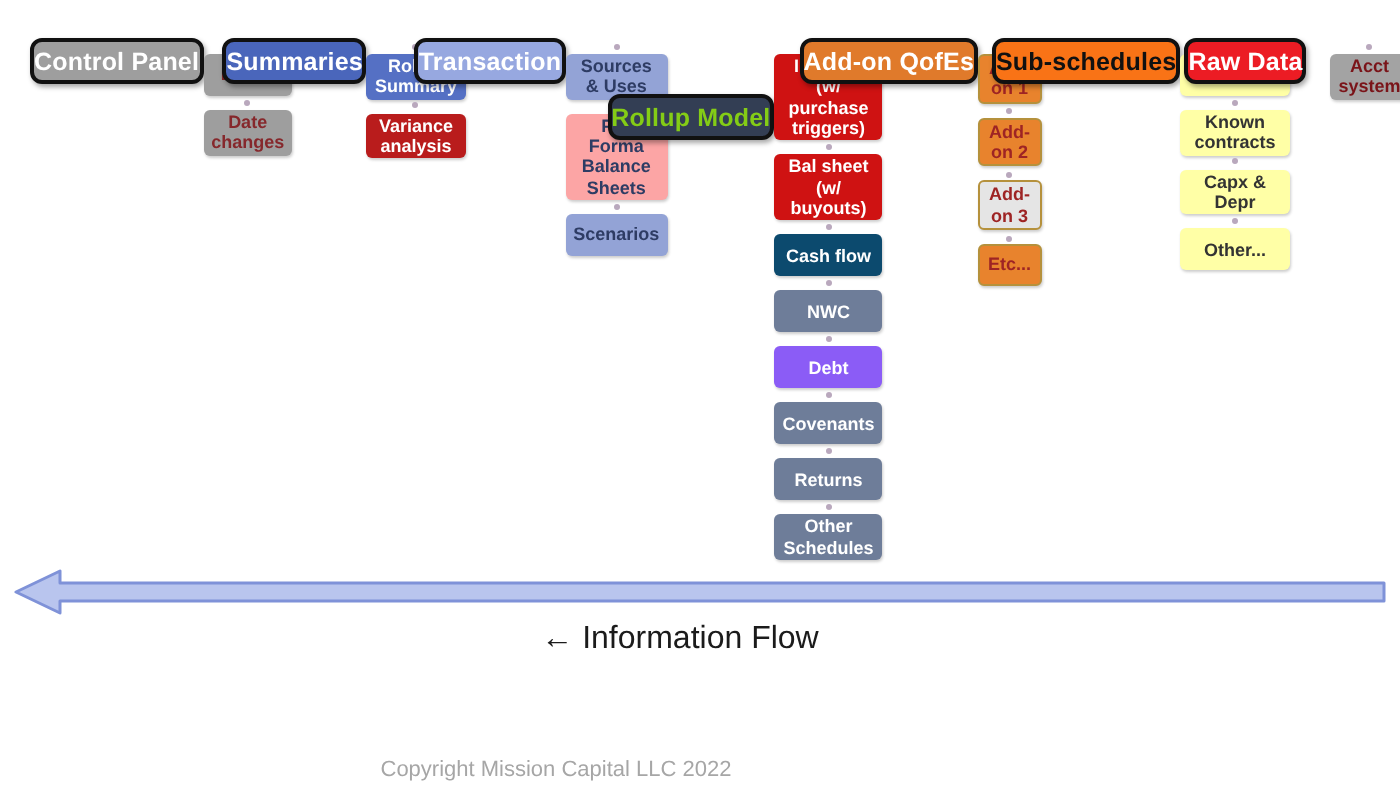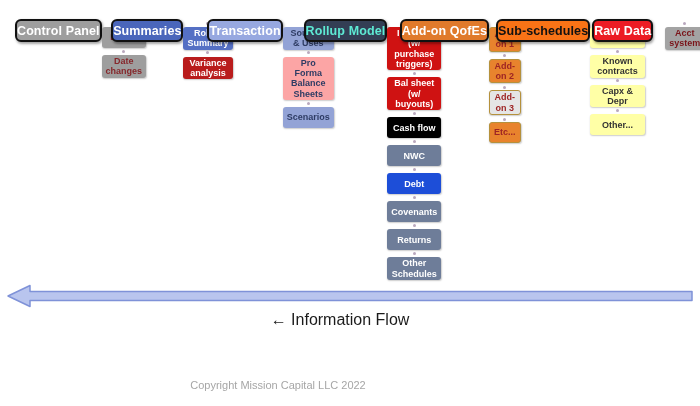--- a/index.html
+++ b/index.html
@@ -104,27 +104,27 @@
       </div>
       <div class="column" style="left: 207.4px;">
         <div class="col-header" style="background: rgb(151, 168, 224); color: rgb(255, 255, 255); border-color: rgb(17, 17, 17);">Transaction</div>
         <div class="col-items">
           <div class="box" style="background: rgb(147, 163, 214); color: rgb(46, 60, 100);">Sources &amp; Uses</div>
           <div class="box" style="background: #fca5a5; color: rgb(46, 60, 100);">Pro Forma Balance Sheets</div>
           <div class="box" style="background: rgb(147, 163, 214); color: rgb(46, 60, 100); text-align: center;">Scenarios</div>
         </div>
       </div>
       <div class="column" style="left: 303.6px;">
-        <div class="col-header" style="background: rgb(51, 62, 84); color: #5eead4; border-color: rgb(17, 17, 17);">Rollup Model</div>
+        <div class="col-header" style="background: rgb(51, 62, 84); color: #84cc16; border-color: rgb(17, 17, 17); margin-top: 28px;">Rollup Model</div>
         <div class="col-items">
           <div class="box" style="background: rgb(207, 18, 18); color: rgb(255, 255, 255);">Inc stmt (w/ purchase triggers)</div>
           <div class="box" style="background: rgb(207, 18, 18); color: rgb(255, 255, 255);">Bal sheet (w/ buyouts)</div>
-          <div class="box" style="background: #000000; color: rgb(255, 255, 255); text-align: center;">Cash flow</div>
+          <div class="box" style="background: #0c4a6e; color: rgb(255, 255, 255); text-align: center;">Cash flow</div>
           <div class="box" style="background: rgb(110, 125, 153); color: rgb(255, 255, 255);">NWC</div>
-          <div class="box" style="background: #1d4ed8; color: rgb(255, 255, 255);">Debt</div>
+          <div class="box" style="background: #8b5cf6; color: rgb(255, 255, 255);">Debt</div>
           <div class="box" style="background: rgb(110, 125, 153); color: rgb(255, 255, 255);">Covenants</div>
           <div class="box" style="background: rgb(110, 125, 153); color: rgb(255, 255, 255);">Returns</div>
           <div class="box" style="background: rgb(110, 125, 153); color: rgb(255, 255, 255);">Other Schedules</div>
         </div>
       </div>
       <div class="column" style="left: 399.8px;">
         <div class="col-header" style="background: rgb(224, 122, 43); color: rgb(255, 255, 255); border-color: rgb(17, 17, 17);">Add-on QofEs</div>
         <div class="col-items">
           <div class="box" style="background: rgb(232, 131, 45); color: rgb(158, 36, 36); border: 1px solid rgb(181, 145, 60);">Add-on 1</div>
           <div class="box" style="background: rgb(232, 131, 45); color: rgb(158, 36, 36); border: 1px solid rgb(181, 145, 60);">Add-on 2</div>

